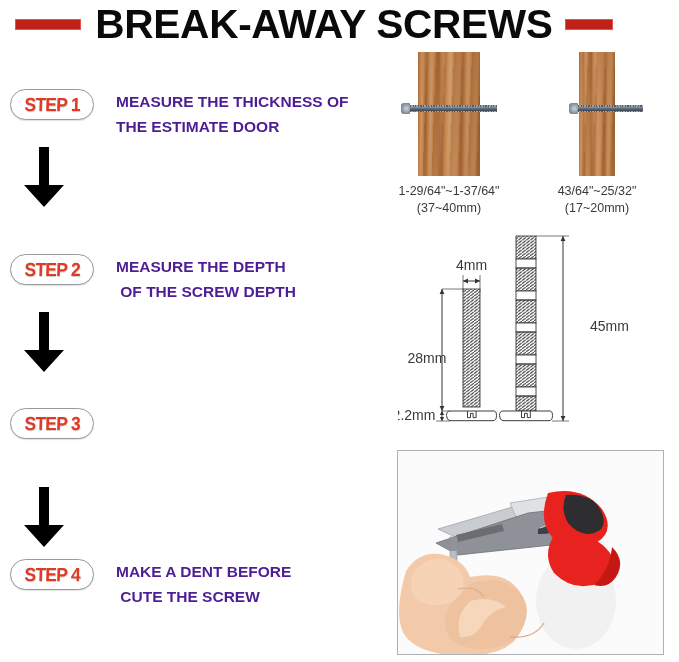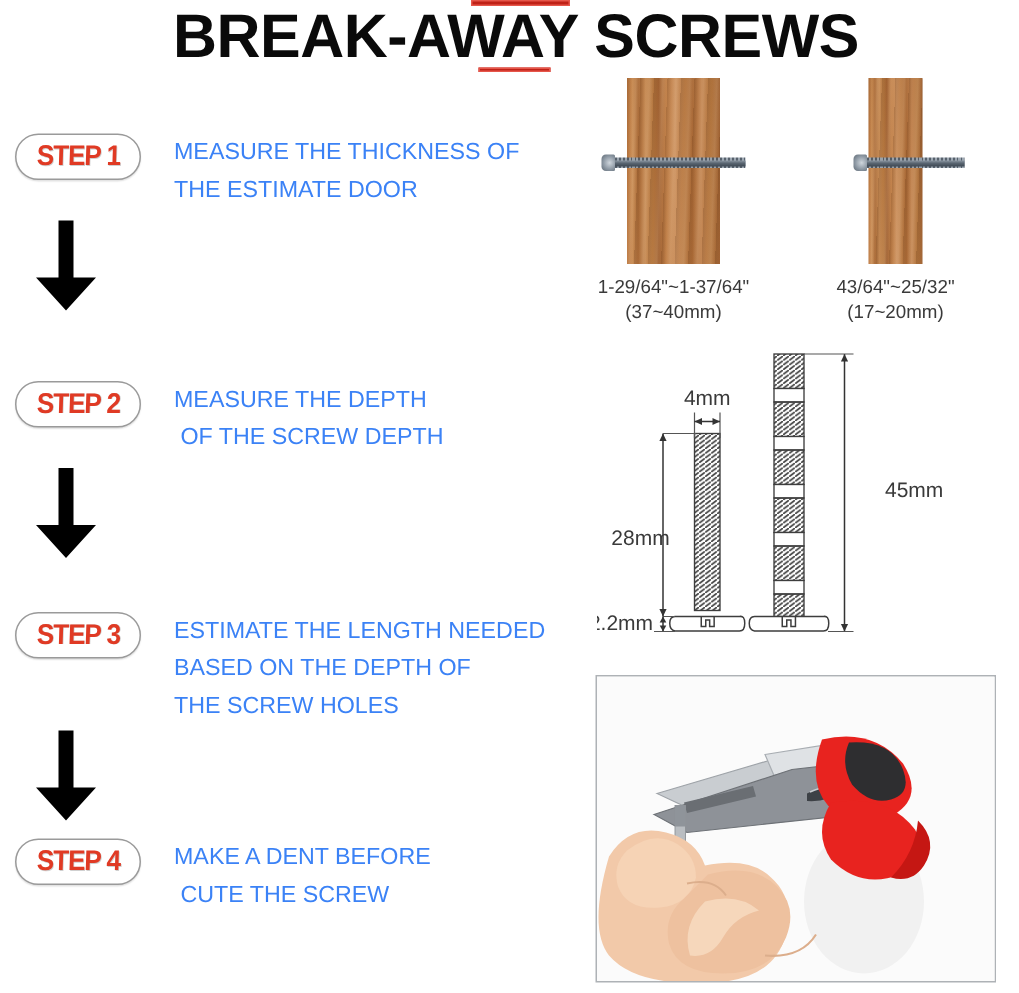--- a/index.html
+++ b/index.html
@@ -8,21 +8,21 @@
     width: 679px; height: 662px;
     background: #ffffff;
     font-family: "Liberation Sans", sans-serif;
     overflow: hidden;
     position: relative;
   }
 
   
   #title-bar {
     position: absolute; left: 0; top: 0; width: 679px; height: 48px;
-    display: flex; align-items: center; flex-direction: column;
+    display: flex; align-items: center;
   }
   .title-dash {
     background: #bf2116;
     border: 1px solid #e6564a;
     height: 11px;
   }
   #dash-left { width: 66px; margin-left: 15px; }
   #dash-right { width: 48px; margin-left: 6px; }
   #title-text {
     font-size: 41px; font-weight: bold; color: #0a0a0a;
@@ -46,23 +46,24 @@
     box-shadow: 0 1px 1px rgba(0,0,0,0.12);
   }
   .badge-label {
     font-size: 19px; font-weight: bold; color: #e03a24;
     letter-spacing: -0.8px;
     transform: scaleX(0.92) skewX(-2deg);
     white-space: nowrap;
     text-shadow: 0.6px 0.6px 0 rgba(120,120,120,0.35);
   }
   .step-text {
-    margin-left: 22px; color: #3b82f6;
+    margin-left: 22px; color: #4c1d95;
     font-size: 15.5px; line-height: 25px;
     white-space: nowrap;
+    font-weight: bold;
   }
   .step-text div { white-space: pre; }
 
   
   .arrow { position: absolute; width: 56px; height: 66px; }
 
   
   #panels { position: absolute; left: 375px; top: 52px; width: 304px; height: 168px; }
   .panel-group { position: absolute; text-align: center; }
   .wood {
@@ -139,25 +140,20 @@
       <div> OF THE SCREW DEPTH</div>
     </div>
   </div>
   <svg class="arrow" style="left:16px; top:262px;" viewBox="0 0 56 66">
     <path d="M23 2 L33 2 L33 40 L48 40 L28 62 L8 40 L23 40 Z" fill="#000000"></path>
   </svg>
 
   <div class="step-row" style="top:360px;">
     <div class="badge">
       <span class="badge-label">STEP 3</span>
-    </div>
-    <div class="step-text">
-      <div>ESTIMATE THE LENGTH NEEDED</div>
-      <div>BASED ON THE DEPTH OF</div>
-      <div>THE SCREW HOLES</div>
     </div>
   </div>
   <svg class="arrow" style="left:16px; top:437px;" viewBox="0 0 56 66">
     <path d="M23 2 L33 2 L33 40 L48 40 L28 62 L8 40 L23 40 Z" fill="#000000"></path>
   </svg>
 
   <div class="step-row" style="top:511px;">
     <div class="badge">
       <span class="badge-label">STEP 4</span>
     </div>

